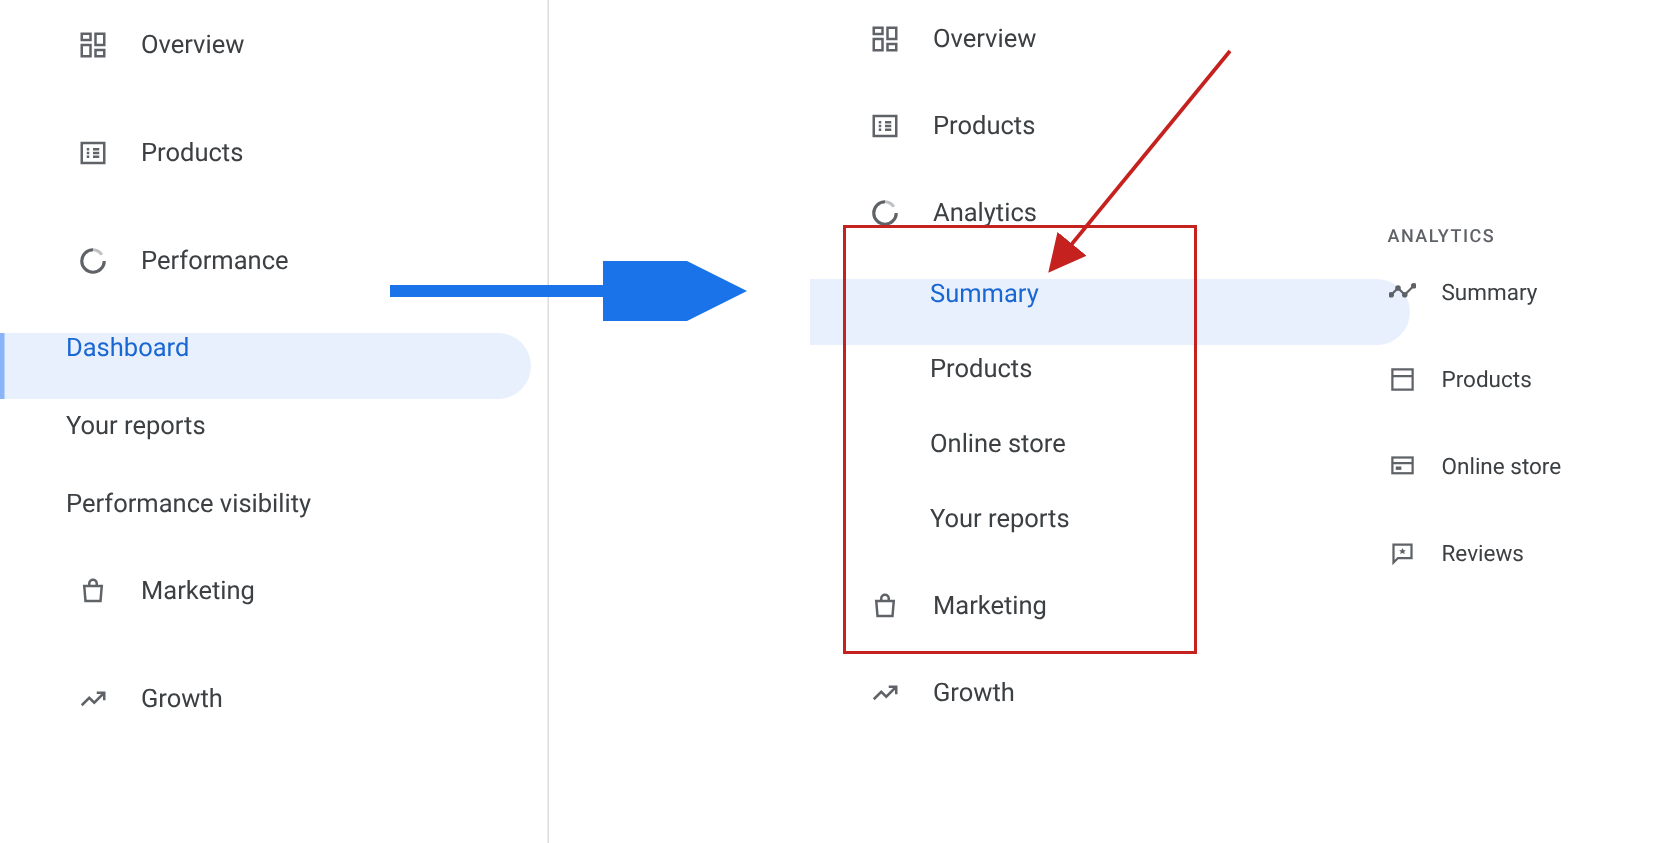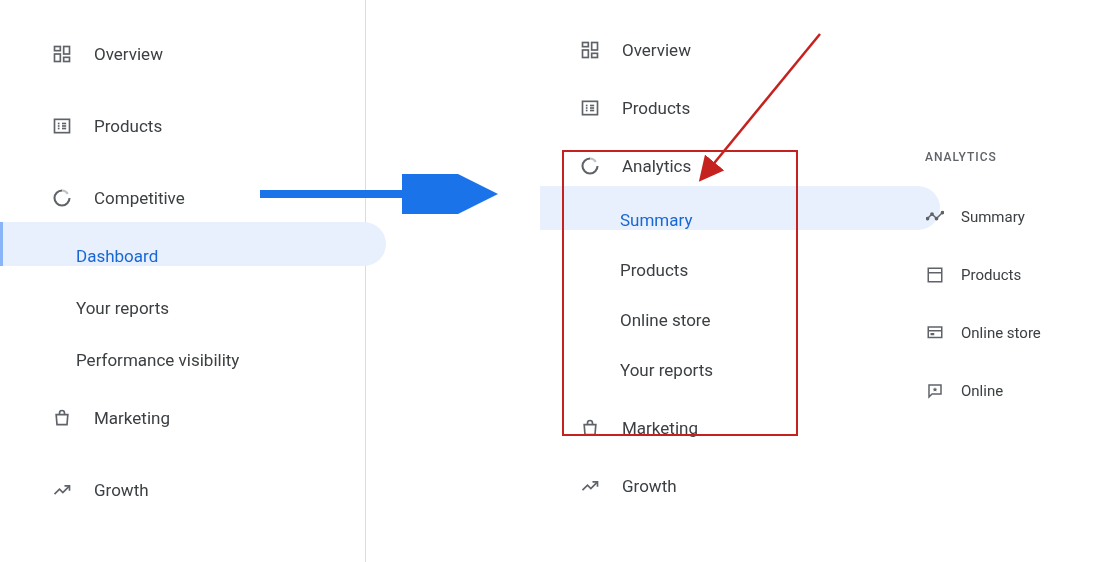--- a/index.html
+++ b/index.html
@@ -1,20 +1,20 @@
 <!DOCTYPE html>
 <html><head>
 <meta charset="utf-8">
 <style>
   html,body{margin:0;padding:0;font-family:"Google Sans",Roboto,Arial,sans-serif;color:#3c4043;background:#fff;width:1103px;height:562px;overflow:hidden}
   .stage{position:relative;width:1103px;height:562px}
   .nav{position:absolute}
-  .item{display:flex;align-items:flex-end;height:44px;cursor:pointer;border-radius:0 22px 22px 0}
+  .item{display:flex;align-items:flex-start;height:44px;cursor:pointer;border-radius:0 22px 22px 0}
   .item.top{padding-left:52px;width:310px}
-  .item.sub{padding-left:76px;width:310px}
+  .item.sub{padding-left:44px;width:310px}
   .item.small{padding-left:0;width:180px;height:40px}
   .icon{width:20px;height:20px;margin-right:22px;flex:0 0 20px;display:flex;align-items:center;justify-content:center;color:#5f6368}
   .icon svg{width:20px;height:20px}
   .icon.sm{width:18px;height:18px;margin-right:16px}
   .icon.sm svg{width:18px;height:18px}
   .label{font-size:17px;color:#3c4043}
   .label.big{font-size:17px}
   .label.sm{font-size:15px}
   .active{background:#e8f0fe}
   .active .label{color:#1967d2}
@@ -58,21 +58,21 @@
       </span>
       <span class="label big">Products</span>
     </div>
     <div class="item top" style="margin-top:28px">
       <span class="icon">
         <svg viewBox="0 0 24 24" fill="none" stroke="currentColor" stroke-width="2.5">
             <path d="M12 3 A9 9 0 1 0 21 12"></path>
             <path d="M12 3 A9 9 0 0 1 19 7" stroke-opacity="0.4"></path>
           </svg>
       </span>
-      <span class="label big">Competitive</span>
+      <span class="label big">Performance</span>
     </div>
     <div class="item sub active leftbar-active" style="margin-top:14px">
       <span class="label big">Dashboard</span>
     </div>
     <div class="item sub" style="margin-top:8px">
       <span class="label big">Your reports</span>
     </div>
     <div class="item sub" style="margin-top:8px">
       <span class="label big">Performance visibility</span>
     </div>
@@ -196,21 +196,21 @@
       </span>
       <span class="label sm">Online store</span>
     </div>
     <div class="item small" style="margin-top:18px">
       <span class="icon sm">
         <svg viewBox="0 0 24 24" fill="none" stroke="currentColor" stroke-width="2">
             <path d="M4 4h16v12H8l-4 4V4z"></path>
             <path d="M12 7l1 2h2l-1.5 1.5.5 2-2-1-2 1 .5-2L9 9h2l1-2z" fill="currentColor" stroke="none"></path>
           </svg>
       </span>
-      <span class="label sm">Online</span>
+      <span class="label sm">Reviews</span>
     </div>
   </div>
 
   <div class="red-box" style="left:562px;top:150px;width:232px;height:282px"></div>
 
   <svg class="annotation" style="left:256px;top:174px" width="250" height="40">
     <defs>
         <marker id="ba" markerWidth="14" markerHeight="14" refX="10" refY="6" orient="auto">
           <path d="M0 0 L12 6 L0 12 z" fill="#1a73e8"></path>
         </marker>

